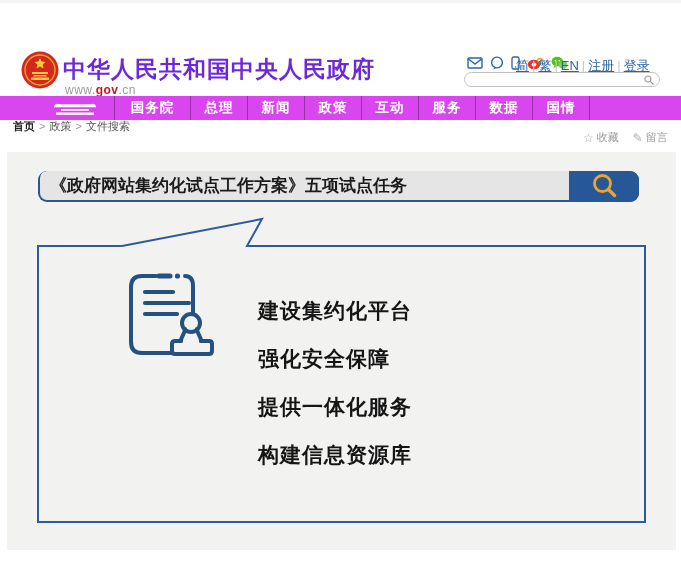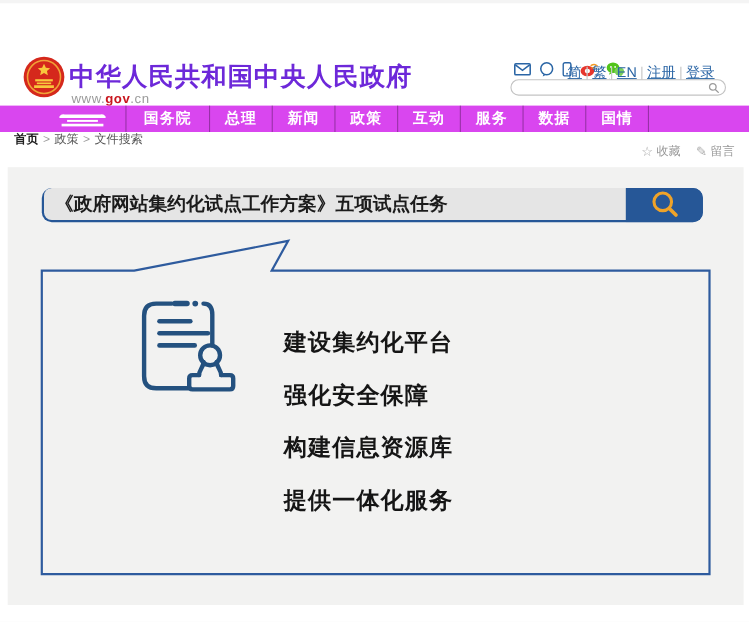--- a/index.html
+++ b/index.html
@@ -192,16 +192,16 @@
       <path d="M 57 57 C 57 62 53 64 53 69"></path>
       <path d="M 69 57 C 69 62 73 64 73 69"></path>
       <path d="M 53 69 L 47 69 Q 44 69 44 72 L 44 79 Q 44 82 47 82 L 81 82 Q 84 82 84 79 L 84 72 Q 84 69 81 69 L 73 69"></path>
     </g>
     <circle cx="49.5" cy="4" r="2.6" fill="#24517f"></circle>
   </svg>
 
   <ul class="tasks">
     <li>建设集约化平台</li>
     <li>强化安全保障</li>
+    <li>提供一体化服务</li>
     <li>构建信息资源库</li>
-    <li>提供一体化服务</li>
   </ul>
 </div>
 
 </body></html>

